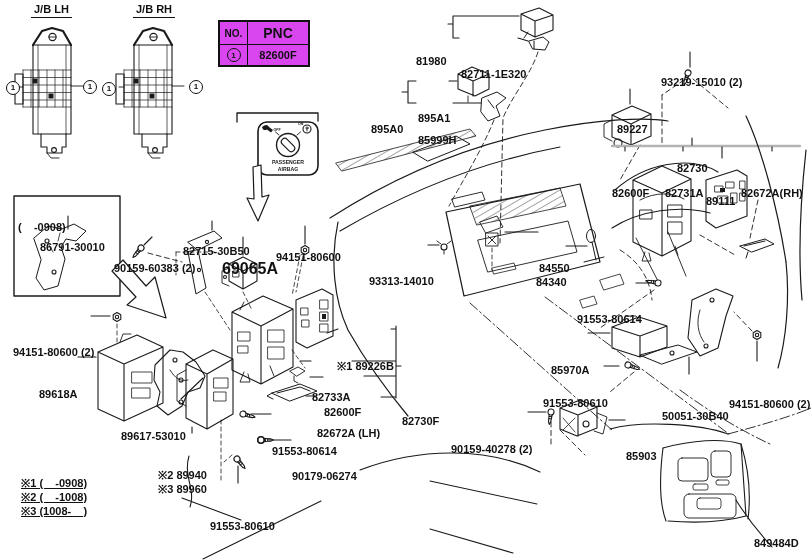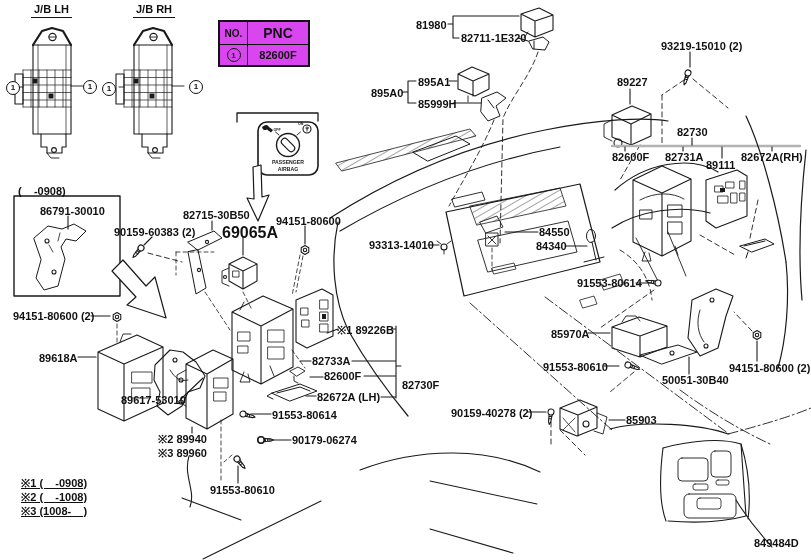--- a/index.html
+++ b/index.html
@@ -1,20 +1,20 @@
 <!DOCTYPE html>
 <html><head>
 <meta charset="utf-8">
 <style>
   html,body{margin:0;padding:0;background:#fff;}
   #stage{position:relative;width:811px;height:560px;background:#ffffff;overflow:hidden;
          font-family:"Liberation Sans",sans-serif;color:#111;}
   #lineart{position:absolute;left:0;top:0;}
   .pl{position:absolute;white-space:pre;font:700 11px "Liberation Sans",sans-serif;
-      color:#111;line-height:1;letter-spacing:0;}
+      color:#111;line-height:1;letter-spacing:0;margin-top:36px;}
   .jb{position:absolute;font:700 11px "Liberation Sans",sans-serif;border-bottom:1.6px solid #111;
       padding:0 3px 2px 3px;line-height:1;}
   .co{position:absolute;width:12px;height:12px;border:1.4px solid #111;border-radius:50%;
       font:700 8px "Liberation Sans",sans-serif;display:flex;align-items:center;justify-content:center;
       background:#fff;line-height:1;}
   .note{position:absolute;white-space:pre;font:700 11px "Liberation Sans",sans-serif;line-height:1;text-decoration:underline;}
   #pnc-table{position:absolute;left:218px;top:20px;border:2px solid #111;background:#d946ef;
       font:700 10px "Liberation Sans",sans-serif;}
   #pnc-table .row{display:flex;}
   #pnc-table .row+.row{border-top:1.4px solid #111;}
@@ -335,21 +335,21 @@
     <div class="c2">82600F</div>
   </div>
 </div>
 
 <div class="pl" style="left:416px;top:20px">81980</div>
 <div class="pl" style="left:461px;top:33px">82711-1E320</div>
 <div class="pl" style="left:661px;top:41px">93219-15010 (2)</div>
 <div class="pl" style="left:418px;top:77px">895A1</div>
 <div class="pl" style="left:371px;top:88px">895A0</div>
 <div class="pl" style="left:418px;top:99px">85999H</div>
-<div class="pl" style="left:617px;top:77px">89227</div>
+<div class="pl" style="left:617px;top:88px">89227</div>
 <div class="pl" style="left:677px;top:127px">82730</div>
 <div class="pl" style="left:612px;top:152px">82600F</div>
 <div class="pl" style="left:665px;top:152px">82731A</div>
 <div class="pl" style="left:706px;top:160px">89111</div>
 <div class="pl" style="left:741px;top:152px">82672A(RH)</div>
 <div class="pl" style="left:18px;top:186px">(    -0908)</div>
 <div class="pl" style="left:40px;top:206px">86791-30010</div>
 <div class="pl" style="left:114px;top:227px">90159-60383 (2)</div>
 <div class="pl" style="left:183px;top:210px">82715-30B50</div>
 <div class="pl" style="left:222px;top:225px;font-size:16px">69065A</div>

